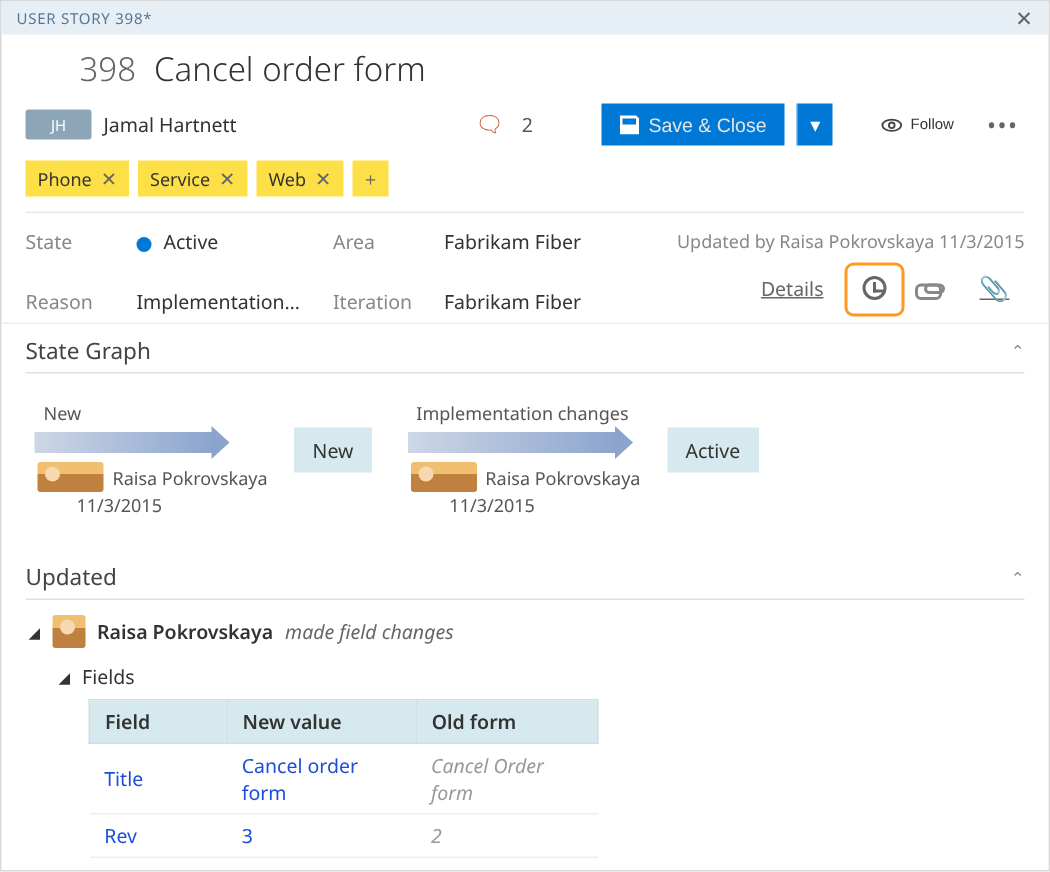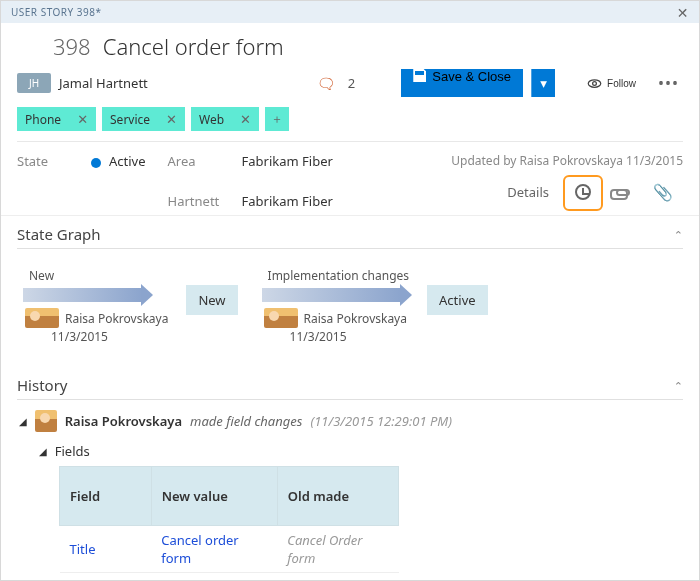--- a/index.html
+++ b/index.html
@@ -12,52 +12,52 @@
   }
   .top-strip {
     background:#e7eff6; height:22px; display:flex; align-items:center;
     padding:0 10px; justify-content:space-between;
     font-size:10px; color:#5a7590; letter-spacing:0.5px;
   }
   .title-row { display:flex; align-items:center; padding:8px 16px 6px 16px; gap:12px; }
   .id { font-size:22px; color:#666; font-weight:300;margin-left:36px; }
   .title { font-size:22px; color:#333; font-weight:300; }
   .meta-row { display:flex; align-items:center; padding:2px 16px 10px 16px; gap:8px; }
-  .avatar { width:34px; height:20px; border-radius:2px; display:inline-flex; align-items:center; justify-content:center; flex-shrink:0; }
+  .avatar { width:44px; height:20px; border-radius:2px; display:inline-flex; align-items:center; justify-content:center; flex-shrink:0; }
   .avatar.jamal { background:#8ca6b7; color:#fff; font-size:10px; }
   .avatar.raisa { background:linear-gradient(#f0c070 40%, #c08040 40%); position:relative; }
   .avatar.raisa::after{content:""; position:absolute; top:3px; left:5px; width:10px; height:10px; border-radius:50%; background:#f8d8b0;}
   .name { font-size:13px; color:#333; }
   .spacer { flex:1; }
   .discuss-icon { color:#cf5c2b; font-size:15px; margin-right:4px; }
   .discuss-ct { color:#555; }
   .btn-save {
-    background:#0079d6; color:#000000; height:28px; padding:0 12px;
-    display:flex; gap:6px; font-size:13px;
+    background:#0079d6; color:#e5e5e5; height:28px; padding:0 12px;
+    display:flex; align-items:center; gap:6px; font-size:13px;
     border:none;
   }
   .btn-save .disk { width:13px; height:13px; background:#fff; clip-path: polygon(0 0, 80% 0, 100% 20%, 100% 100%, 0 100%); position:relative;}
   .btn-save .disk::after{content:""; position:absolute; left:2px; right:2px; top:2px; height:4px; background:#0079d6;}
   .btn-caret { background:#0079d6; color:#fff; width:24px; height:28px; border:none; display:flex; align-items:center; justify-content:center; border-left:1px solid rgba(255,255,255,0.3);}
   .follow { height:28px; padding:0 10px; background:transparent; border:none; color:#333; display:flex; align-items:center; gap:5px; font-size:10px;}
   .dots { font-size:16px; color:#666; letter-spacing:1px; padding:0 4px;}
   .tags-row { display:flex; align-items:center; padding:0 16px 10px 16px; gap:6px; }
-  .tag { background:#5eead4; height:24px; padding:0 8px; display:flex; align-items:center; gap:16px; font-size:12px; color:#333; }
+  .tag { background:#fde047; height:24px; padding:0 8px; display:flex; align-items:center; gap:6px; font-size:12px; color:#333; }
   .tag .x { color:#666; font-size:13px; }
   .tag.add { width:24px; justify-content:center; padding:0; color:#666; }
   .divider { height:1px; background:#e8e8e8; margin:0 16px; }
   .fields-row { display:flex; padding:10px 16px 4px 16px; gap:18px; font-size:13px; }
   .field-col { display:flex; flex-direction:column; gap:22px; }
   .field { display:flex; align-items:center; gap:14px; }
   .flabel { color:#888; width:60px; font-size:13px;}
   .fval { color:#333; }
   .state-dot { width:10px; height:10px; border-radius:50%; background:#0079d6; display:inline-block; margin-right:8px; vertical-align:middle;}
   .updated-note { margin-left:auto; color:#888; font-size:12px; text-align:right; }
   .tab-row { display:flex; justify-content:flex-end; padding:6px 16px 0 16px; gap:0; }
-  .tab { padding:6px 14px 8px 14px; color:#666; font-size:13px; display:flex; align-items:center; justify-content:center;}
+  .tab { padding:6px 14px 8px 14px; color:#666; font-size:13px; display:flex; align-items:center; justify-content:center;text-decoration:underline;}
   .tab.icon-tab { width:40px; padding:6px 0 8px 0; }
   .tab.highlighted { border:2px solid #ff9a1f; border-radius:6px; }
   .history-icon { width:16px; height:16px; border:2px solid #666; border-radius:50%; position:relative;}
   .history-icon::after{content:"";position:absolute;width:5px;height:5px;border-left:2px solid #666;border-bottom:2px solid #666;left:5px;top:2px;}
   .link-icon { width:14px; height:7px; border:2px solid #888; border-radius:4px; position:relative;}
   .link-icon::after{content:"";position:absolute;width:14px;height:7px;border:2px solid #888;border-radius:4px;left:-8px;top:-2px;}
   .clip-icon { color:#888; font-size:16px;}
   .content { background:#f9f9f9; padding:10px 16px; border-top:1px solid #eee; }
   .section-hdr { display:flex; align-items:center; justify-content:space-between; padding:6px 0 4px 0; border-bottom:1px solid #e0e0e0; }
   .section-title { font-size:15px; color:#444; }
@@ -71,21 +71,21 @@
   .sg-state { background:#d6e9ef; padding:6px 12px; font-size:13px; color:#333; align-self:flex-start; margin:18px 6px 0 10px;}
   .sg-who { display:flex; align-items:center; gap:6px; font-size:12px; color:#555; margin-left:2px;}
   .sg-date { font-size:12px; color:#555; margin-left:28px;}
   .history-entry { display:flex; align-items:center; gap:8px; padding:10px 0 6px 2px;}
   .tri { color:#333; font-size:10px;}
   .he-name { font-weight:600; color:#333;}
   .he-act { font-style:italic; color:#666;}
   .he-ts { font-style:italic; color:#999;}
   .sub-hdr { display:flex; align-items:center; gap:8px; padding:4px 0 6px 22px; font-size:13px;}
   table.fields { border-collapse:collapse; margin-left:42px; font-size:13px; width:340px;}
-  table.fields th { background:#d6e9ef; text-align:left; padding:20px 10px; font-weight:600; color:#333; border:1px solid #cfe0e5;}
+  table.fields th { background:#d6e9ef; text-align:left; padding:5px 10px; font-weight:600; color:#333; border:1px solid #cfe0e5;}
   table.fields td { padding:5px 10px; color:#1d4ed8; border-bottom:1px solid #eee;}
   table.fields td.old { color:#999; font-style:italic;}
   .close-x { color:#666; font-size:14px; }
   svg.eye { width:15px; height:15px; }
 </style>
 </head>
 <body>
 
 <div class="top-strip">
   <span>USER STORY 398*</span>
@@ -139,28 +139,32 @@
 </div>
 
 <div class="divider"></div>
 
 <div class="fields-row">
   <div class="field-col">
     <div class="field">
         <span class="flabel">State</span>
         <span class="fval"><span class="state-dot"></span><span>Active</span></span>
       </div>
+    <div class="field">
+        <span class="flabel">Reason</span>
+        <span class="fval">Implementation…</span>
+      </div>
   </div>
   <div class="field-col" style="margin-left:4px">
     <div class="field">
         <span class="flabel">Area</span>
         <span class="fval">Fabrikam Fiber</span>
       </div>
     <div class="field">
-        <span class="flabel">Hartnett</span>
+        <span class="flabel">Iteration</span>
         <span class="fval">Fabrikam Fiber</span>
       </div>
   </div>
   <div class="updated-note">
     <div>Updated by Raisa Pokrovskaya 11/3/2015</div>
     <div class="tab-row" style="padding:6px 0 0 0">
       <div class="tab">Details</div>
       <div class="tab icon-tab highlighted">
           <span class="history-icon"></span>
         </div>
@@ -198,43 +202,42 @@
       <div class="sg-who">
           <span class="avatar raisa"></span>
           <span>Raisa Pokrovskaya</span>
         </div>
       <span class="sg-date">11/3/2015</span>
     </div>
     <div class="sg-state">Active</div>
   </div>
 
   <div class="section-hdr" style="margin-top:14px">
-    <span class="section-title">History</span>
+    <span class="section-title">Updated</span>
     <span class="chev">⌃</span>
   </div>
 
   <div class="history-entry">
     <span class="tri">◢</span>
     <span class="avatar raisa" style="width:22px;height:22px"></span>
     <span class="he-name">Raisa Pokrovskaya</span>
     <span class="he-act">made field changes</span>
-    <span class="he-ts">(11/3/2015 12:29:01 PM)</span>
   </div>
 
   <div class="sub-hdr">
     <span class="tri">◢</span>
     <span>Fields</span>
   </div>
 
   <table class="fields">
     <tbody>
         <tr>
       <th>Field</th>
       <th>New value</th>
-      <th>Old made</th>
+      <th>Old form</th>
     </tr>
     <tr>
       <td>Title</td>
       <td>Cancel order form</td>
       <td class="old">Cancel Order form</td>
     </tr>
     <tr>
       <td>Rev</td>
       <td>3</td>
       <td class="old">2</td>

